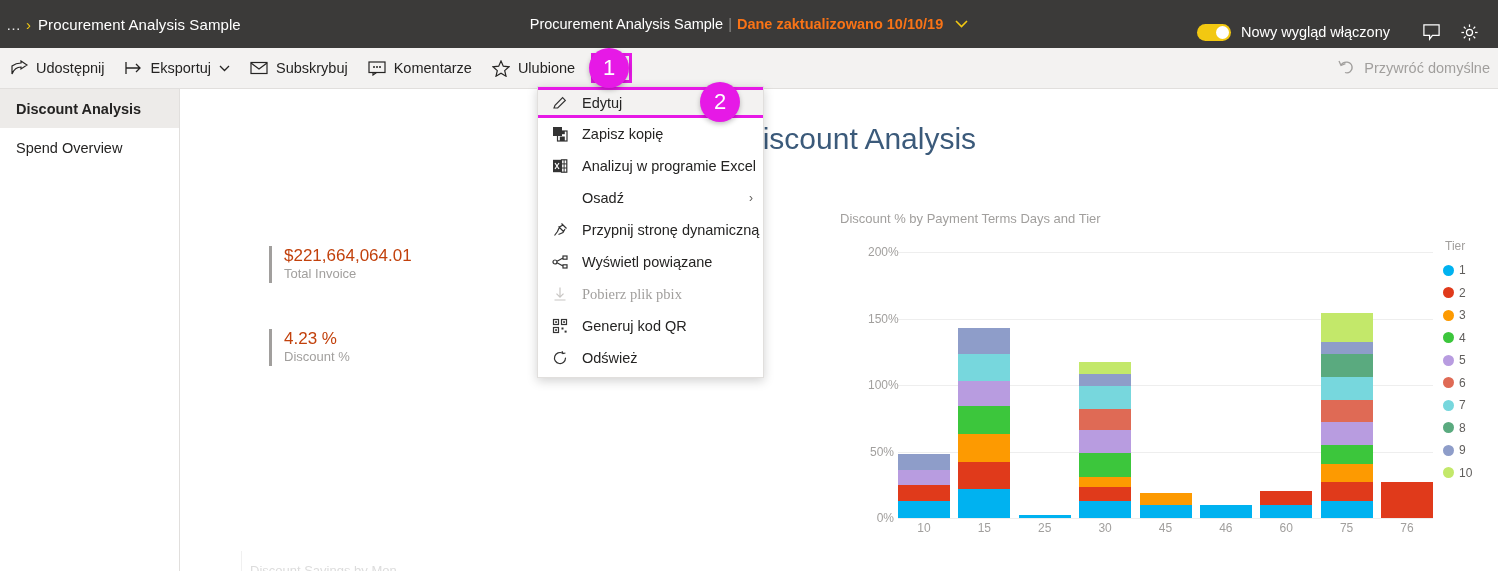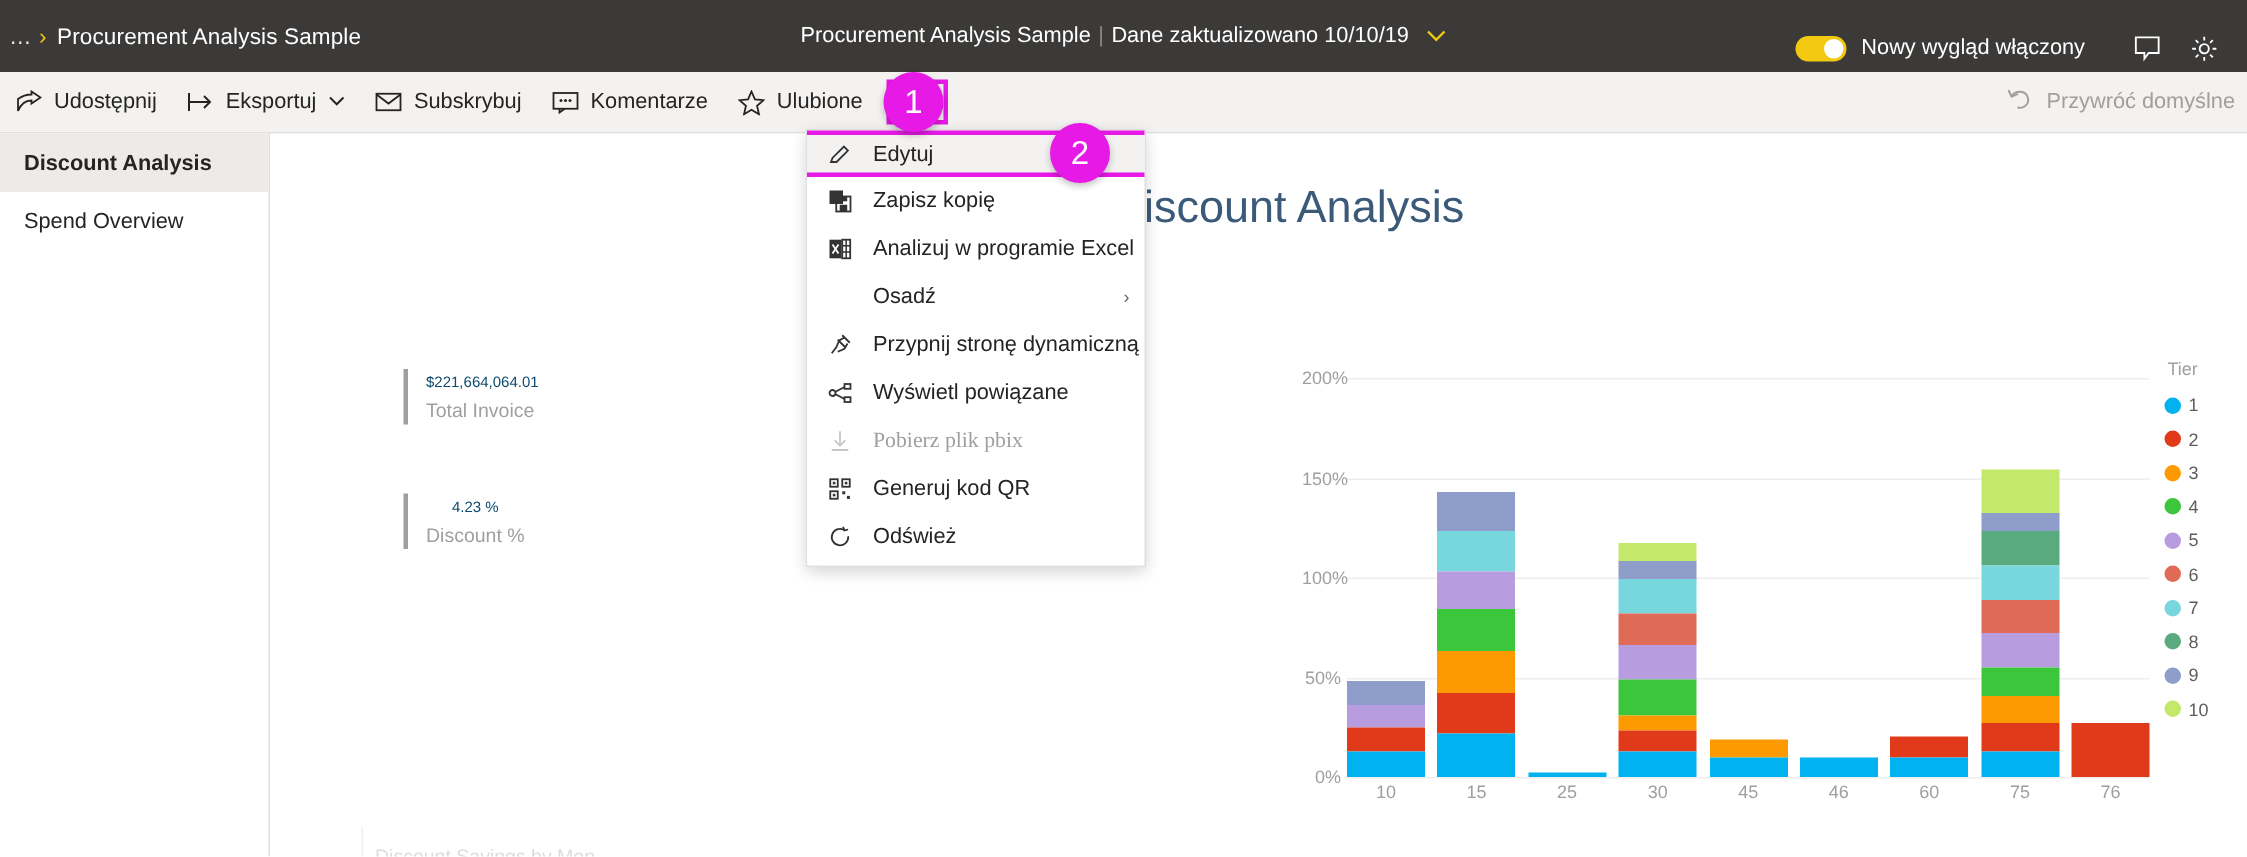--- a/index.html
+++ b/index.html
@@ -24,21 +24,21 @@
   #breadcrumb-title { color:#ffffff; font-size:15px; letter-spacing:.1px; }
 
   #topbar-center {
     position:absolute; left:0; right:0; top:0; height:48px;
     display:flex; align-items:center; justify-content:center;
     pointer-events:none;
   }
   #topbar-center > * { pointer-events:auto; }
   #report-title { color:#ffffff; font-size:14.5px; }
   #title-sep { color:#8a8886; margin:0 5px; font-size:14.5px; }
-  #refresh-stamp { color:#ffffff; font-size:14.5px; }
+  #refresh-stamp { color:#f97316; font-size:14.5px;font-weight:bold; }
   #title-chevron { color:#f2c811; font-size:12px; margin-left:12px; }
 
   #topbar-right {
     position:absolute; right:10px; top:0; height:64px;
     display:flex; align-items:center; gap:0;
   }
   .toggle-pill {
     width:34px; height:17px; border-radius:9px; background:#f2c811;
     position:relative; margin-right:10px;
   }
@@ -87,24 +87,24 @@
   
   #canvas {
     position:absolute; left:181px; top:89px; width:1317px; height:482px;
     background:#ffffff;
   }
   #report-heading {
     position:absolute; left:560px; top:33px;
     font-size:30px; color:#3b5a7a; font-weight:300; white-space:nowrap;
   }
   .kpi { position:absolute; left:88px; padding-left:12px; border-left:3px solid #a19f9d; }
-  .kpi-value { font-size:10px; color:#0c4a6e; line-height:19px; }
+  .kpi-value { font-size:17px; color:#c2410c; line-height:19px; }
   .kpi-label { font-size:13px; color:#a19f9d; line-height:18px; }
   #kpi-1 { top:157px; }
-  #kpi-2 { top:323px;text-align:center; }
+  #kpi-2 { top:323px; }
   #kpi-3 { top:490px; }
   
 
   
   #chart-tile {
     position:absolute; left:640px; top:114px; width:677px; height:350px;
   }
   #chart-title {
     position:absolute; left:19px; top:8px;
     font-size:13px; color:#a19f9d;
@@ -322,20 +322,21 @@
   </div>
   <div class="kpi" id="kpi-2" style="top:240px">
     <div class="kpi-value">4.23 %</div>
     <div class="kpi-label">Discount %</div>
   </div>
 
   <div id="bottom-divider"></div>
   <div id="bottom-tile-title">Discount Savings by Mon</div>
 
   <div id="chart-tile">
+    <div id="chart-title">Discount % by Payment Terms Days and Tier</div>
 
     <div id="plot">
       <div id="gridlines">
           <div class="gridline" style="top: 283px;"></div>
           <div class="gridline" style="top: 216.5px;"></div>
           <div class="gridline" style="top: 150px;"></div>
           <div class="gridline" style="top: 83.5px;"></div>
           <div class="gridline" style="top: 17px;"></div>
         </div>
       <div id="yticks">

